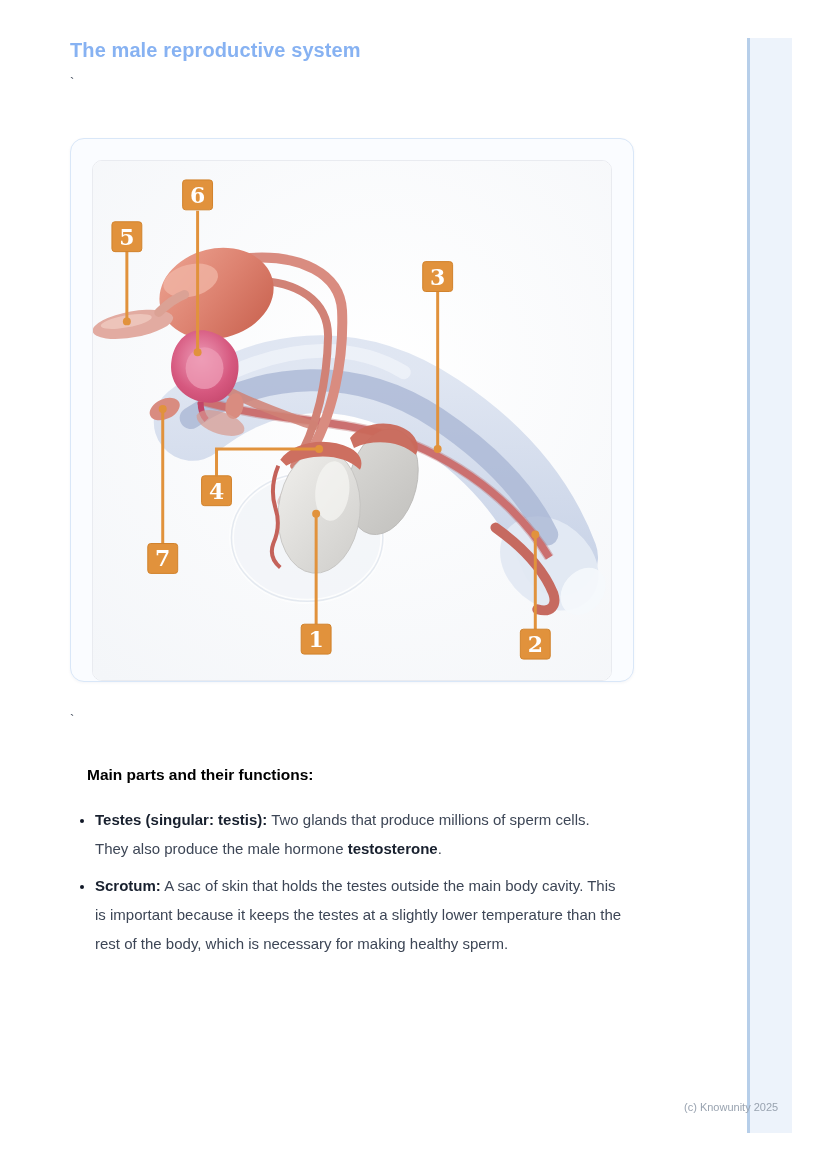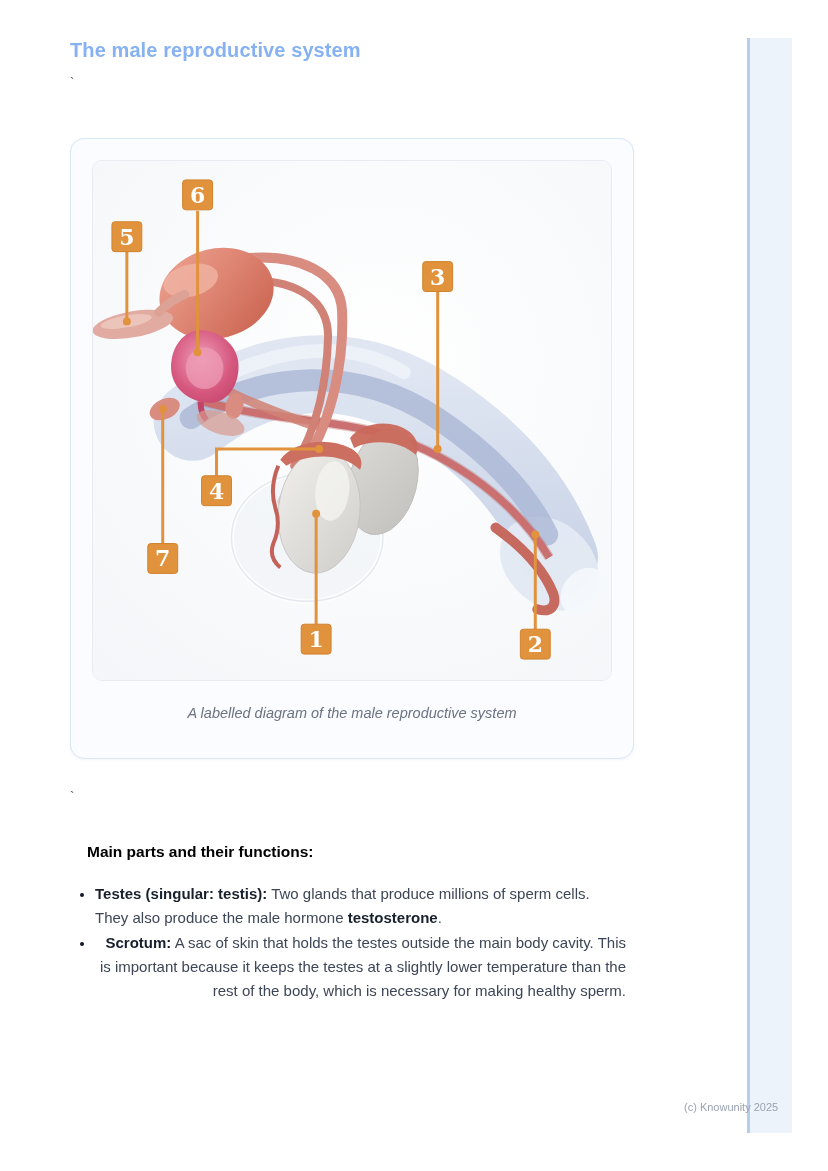--- a/index.html
+++ b/index.html
@@ -33,23 +33,23 @@
     box-sizing:border-box;width:520px;height:521px;
     border:1px solid #e9ebf0;border-radius:10px;background:#ffffff;overflow:hidden;
   }
   .figure-image svg{display:block;}
   .figure-caption{
     margin:24px 0 0;padding-bottom:37px;text-align:center;font-style:italic;
     font-size:14.5px;color:#6b7280;
   }
   .parts-heading{margin:38px 17px 0;font-size:15.5px;line-height:19px;font-weight:700;color:#000000;}
   .parts-list{margin:21px 0 0;padding-left:25px;list-style:disc;}
-  .parts-list li{font-size:15px;line-height:24px;color:#3d4656;}
+  .parts-list li{font-size:15px;line-height:29px;color:#3d4656;}
   .parts-list li::marker{color:#111827;font-size:13px;}
-  .parts-list li + li{margin-top:1px;text-align:right;}
+  .parts-list li + li{margin-top:8px;}
   .b{font-weight:700;color:#18202e;}
   .watermark{position:absolute;left:684px;top:1101px;font-size:11px;color:#99a3b0;z-index:3;}
   .lblnum{
     font-family:"DejaVu Serif",serif;font-weight:bold;font-size:22px;fill:#ffffff;
   }
 </style>
 </head>
 <body>
 
 <div class="side-strip"></div>
@@ -196,21 +196,20 @@
         <g>
           <rect x="209" y="465" width="30" height="30" rx="3" fill="var(--accent,#e1923c)" stroke="var(--accent-border,#d1832c)"></rect>
           <text class="lblnum" x="224" y="488" text-anchor="middle">1</text>
         </g>
         <g>
           <rect x="429" y="470" width="30" height="30" rx="3" fill="var(--accent,#e1923c)" stroke="var(--accent-border,#d1832c)"></rect>
           <text class="lblnum" x="444" y="493" text-anchor="middle">2</text>
         </g>
       </svg>
     </div>
-    <div class="figure-caption">A labelled diagram of the male reproductive system</div>
   </div>
 
   <div class="tick tick2">`</div>
 
   <div class="parts-heading">Main parts and their functions:</div>
 
   <ul class="parts-list" id="parts-list">
       <li><span class="b">Testes (singular: testis):</span><span> Two glands that produce millions of sperm cells. They also produce the male hormone </span><span class="b">testosterone</span><span>.</span></li>
       <li><span class="b">Scrotum:</span><span> A sac of skin that holds the testes outside the main body cavity. This is important because it keeps the testes at a slightly lower temperature than the rest of the body, which is necessary for making healthy sperm.</span></li>
     </ul>

